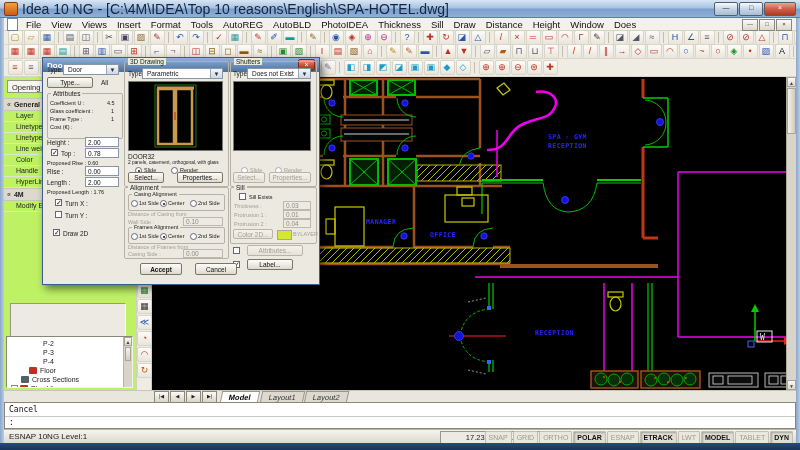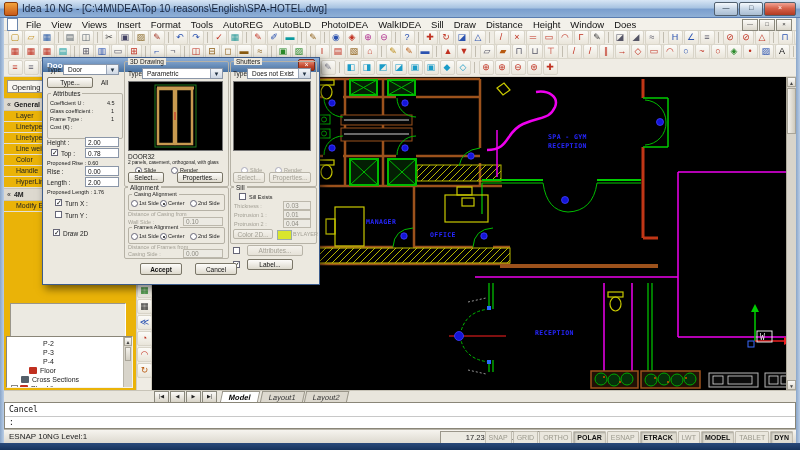--- a/index.html
+++ b/index.html
@@ -5,21 +5,21 @@
   html,body{margin:0;padding:0;background:#666;}
   #app{position:relative;width:800px;height:450px;font-family:"Liberation Sans",sans-serif;
        background:#efece4;overflow:hidden;}
 
   
   .titlebar{position:absolute;left:0;top:0;width:800px;height:18px;
     background:linear-gradient(#d8e6f5 0%,#a9c4e2 45%,#7b9fce 55%,#8fb0d6 100%);
     border-bottom:1px solid #5a7db0;display:flex;align-items:center;gap:4px;padding:0 4px;box-sizing:border-box;}
   .app-icon{width:12px;height:12px;border-radius:2px;background:linear-gradient(#f3a33c,#c85a1a);
     border:1px solid #8a3a08;flex:0 0 auto;}
-  .title-text{font-size:10px;color:#16243c;white-space:nowrap;overflow:hidden;flex:1;}
+  .title-text{font-size:14px;color:#16243c;white-space:nowrap;overflow:hidden;flex:1;}
   .winbtns{display:flex;gap:1px;}
   .wbtn{width:22px;height:12px;border:1px solid #51606f;border-radius:2px;font-size:7px;line-height:10px;
     text-align:center;color:#123;background:linear-gradient(#f5f9fd,#c7d6e6 50%,#a9bdd2);}
   .wbtn.close{width:30px;background:linear-gradient(#f2a394,#d6614a 45%,#b13a22);color:#fff;}
   .sideborder{position:absolute;top:18px;width:4px;height:425px;background:linear-gradient(90deg,#8aa6c9,#b9cde6);}
   .bottomstrip{position:absolute;left:0;top:443px;width:800px;height:7px;background:linear-gradient(#2a4a7a,#16335c);}
 
   .menubar{position:absolute;left:4px;top:18px;width:792px;height:13px;background:#f3f1ea;
     border-bottom:1px solid #d6d2c6;display:flex;align-items:center;padding:0 3px;box-sizing:border-box;}
   .doc-icon{width:9px;height:11px;background:#fff;border:1px solid #6a86ad;margin-right:3px;flex:0 0 auto;}
@@ -39,21 +39,21 @@
   .tsep{width:1px;height:11px;background:#c2bdb0;margin:0 3px;flex:0 0 auto;}
   .combo{height:14px;background:#fff;border:1px solid #8a96a8;display:flex;align-items:center;
     font-size:8px;color:#111;padding-left:4px;box-sizing:border-box;flex:0 0 auto;}
   .combo .dash{width:14px;border-top:1px solid #111;margin-right:3px;}
   .combo .arrow{margin-left:auto;width:11px;height:100%;border-left:1px solid #9aa6b8;
     background:linear-gradient(#f4f6f9,#cfd8e4);font-size:6px;display:flex;align-items:center;justify-content:center;color:#234;}
   .combo.disabled{background:#eceae3;color:#9a978e;border-color:#b8bcc4;}
   #layercombo{width:102px;margin:0 4px;} #colorcombo{width:118px;margin-right:5px;}
 
   
-  .palette{position:absolute;left:4px;top:77px;width:133px;height:313px;background:#eab308;border-right:1px solid #d2cec2;box-sizing:border-box;}
+  .palette{position:absolute;left:4px;top:77px;width:133px;height:313px;background:#bef264;border-right:1px solid #d2cec2;box-sizing:border-box;}
   .pal-tab{position:absolute;left:3px;top:3px;width:58px;height:13px;border:1px solid #9a968a;background:#f7f5f0;
     font-size:7.5px;line-height:13px;padding-left:4px;box-sizing:border-box;color:#222;}
   .pal-rows{position:absolute;left:0;top:21px;width:133px;}
   .phead{display:flex;align-items:center;height:11px;background:#ddd9cf;border-top:1px solid #c8c4b8;
     border-bottom:1px solid #c8c4b8;font-size:7px;font-weight:bold;color:#222;padding-left:3px;}
   .phead .chev{color:#555;margin-right:3px;font-size:7px;}
   .pitem{height:10px;font-size:7px;color:#222;padding-left:12px;border-bottom:1px solid #e4e0d6;line-height:10px;white-space:nowrap;overflow:hidden;}
   .pal-box{position:absolute;left:6px;top:226px;width:114px;height:32px;background:#eceae2;
     border:1px solid;border-color:#9a968a #fff #fff #9a968a;}
   .tree{position:absolute;left:2px;top:259px;width:127px;height:52px;background:#fff;
@@ -152,21 +152,21 @@
     <span class="doc-icon"></span>
   <span class="menu-item">File</span>
       <span class="menu-item">View</span>
       <span class="menu-item">Views</span>
       <span class="menu-item">Insert</span>
       <span class="menu-item">Format</span>
       <span class="menu-item">Tools</span>
       <span class="menu-item">AutoREG</span>
       <span class="menu-item">AutoBLD</span>
       <span class="menu-item">PhotoIDEA</span>
-      <span class="menu-item">WalkIDEA</span>
+      <span class="menu-item">Thickness</span>
       <span class="menu-item">Sill</span>
       <span class="menu-item">Draw</span>
       <span class="menu-item">Distance</span>
       <span class="menu-item">Height</span>
       <span class="menu-item">Window</span>
       <span class="menu-item">Does</span>
     </div>
   <div class="mdibtns" style="position:absolute;right:8px;top:19px;z-index:5;">
     <span class="mbtn">—</span>
     <span class="mbtn">□</span>

